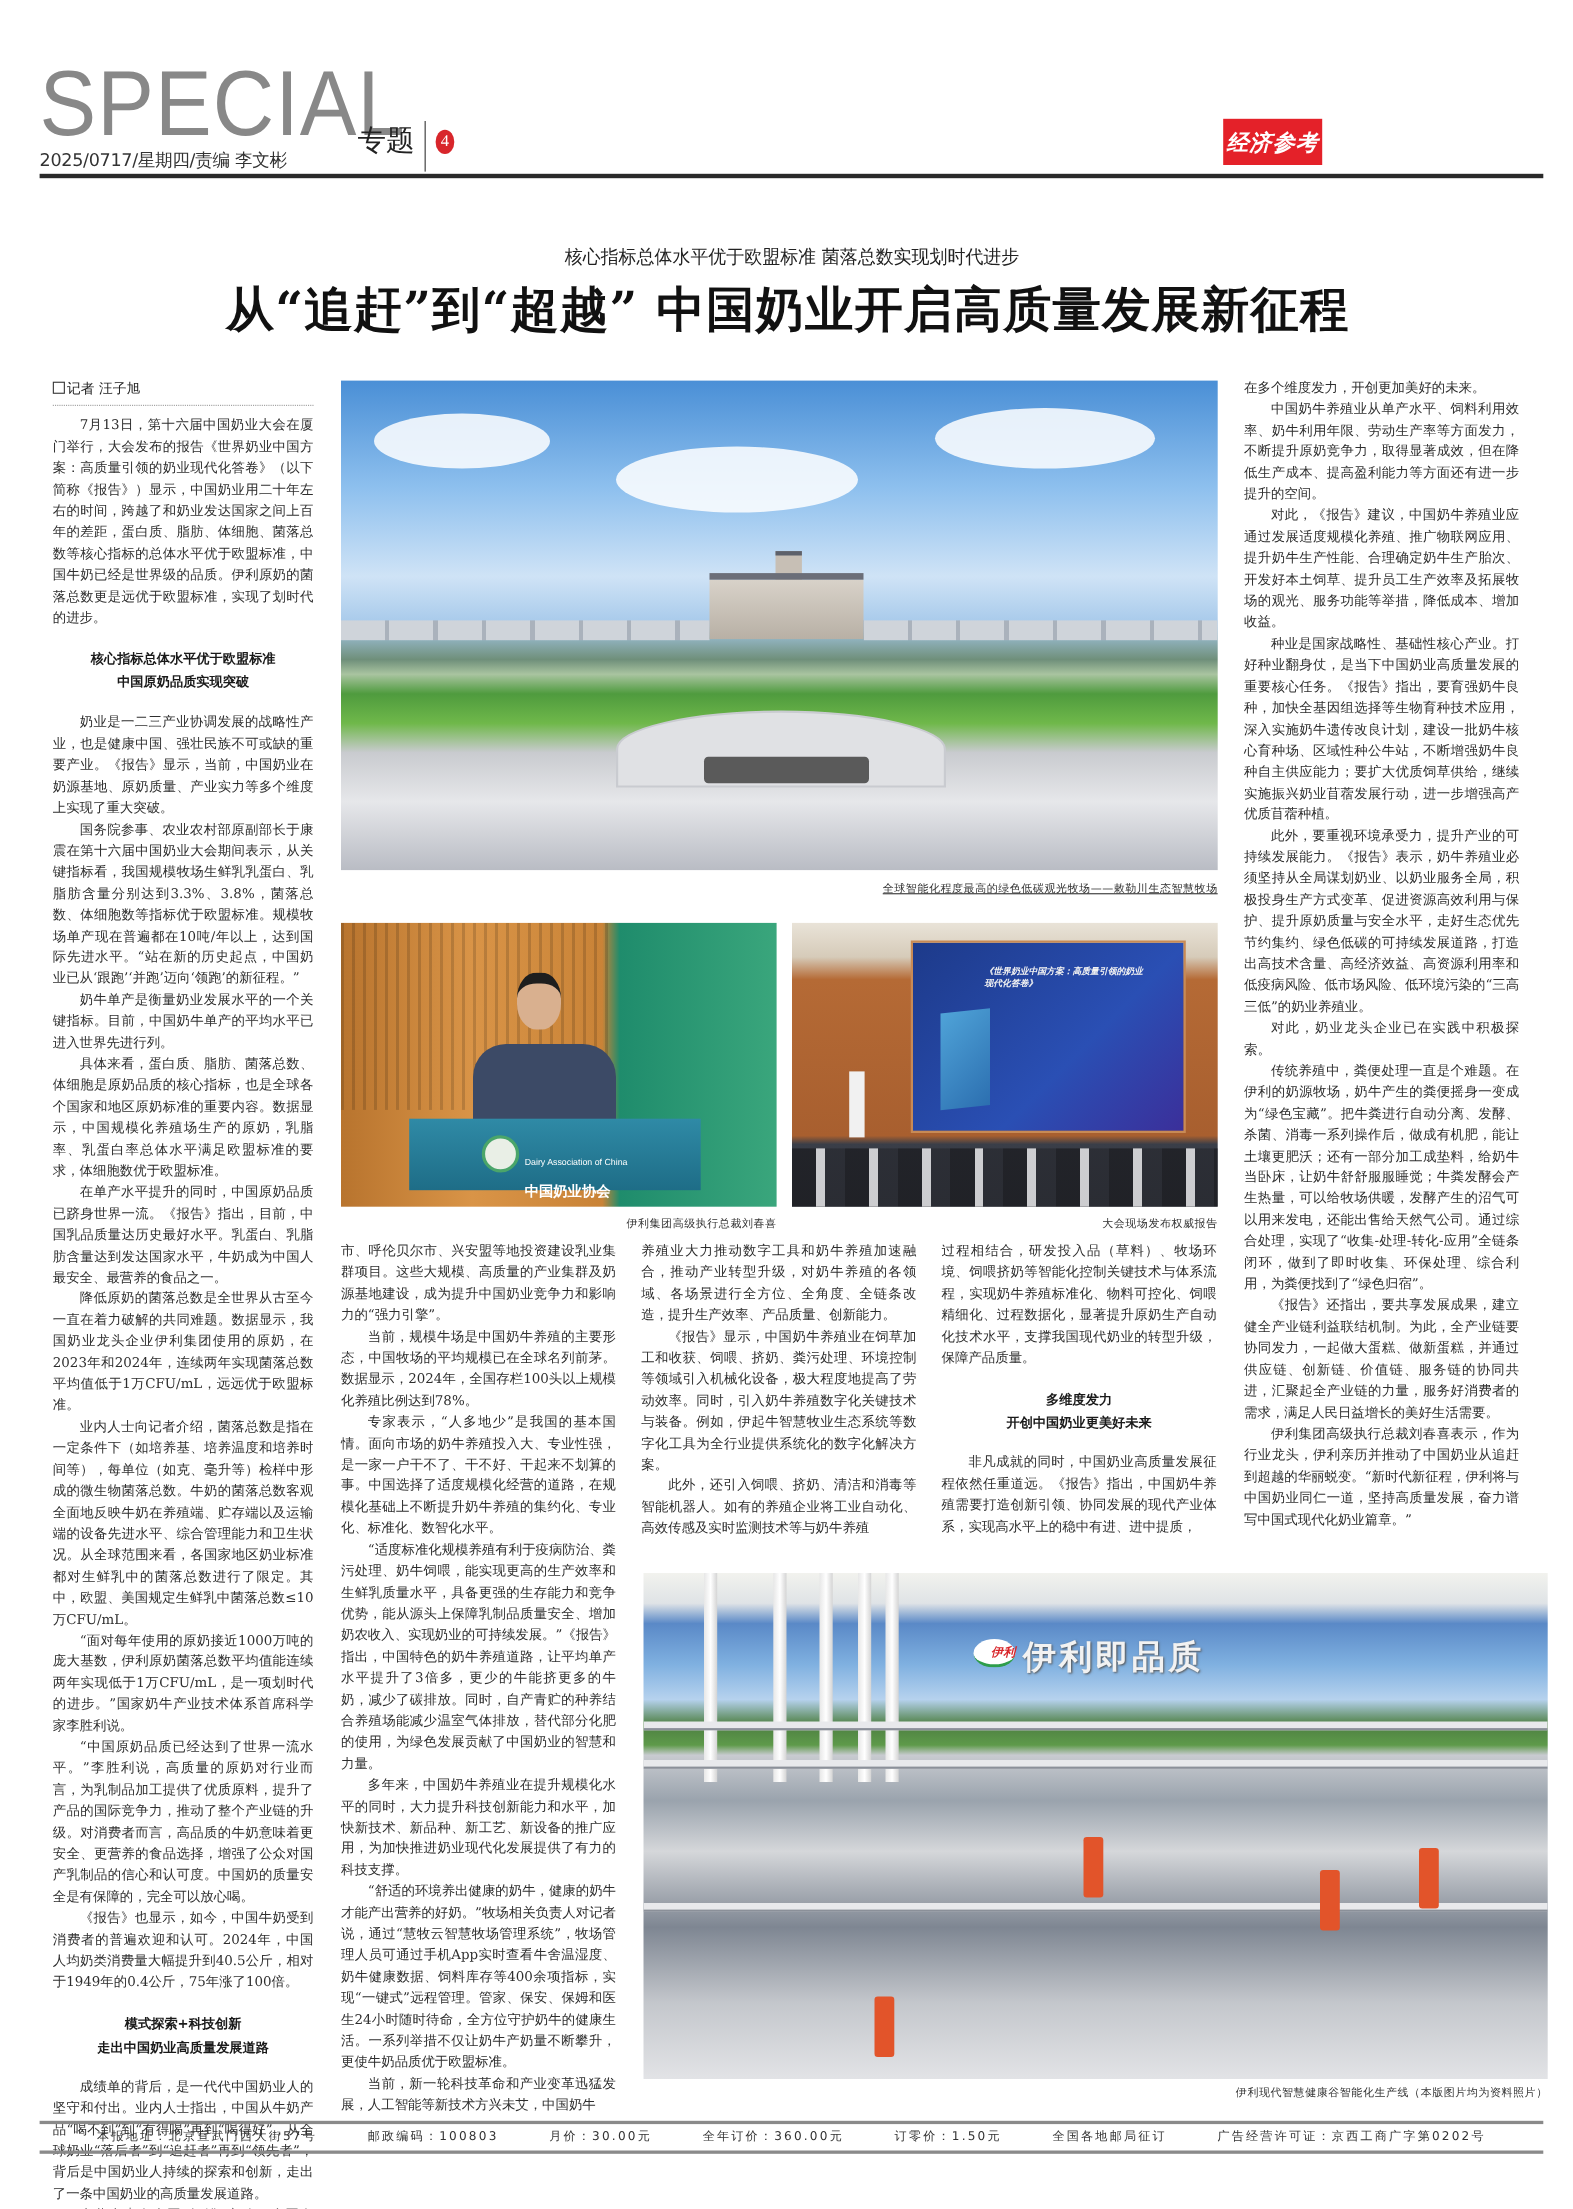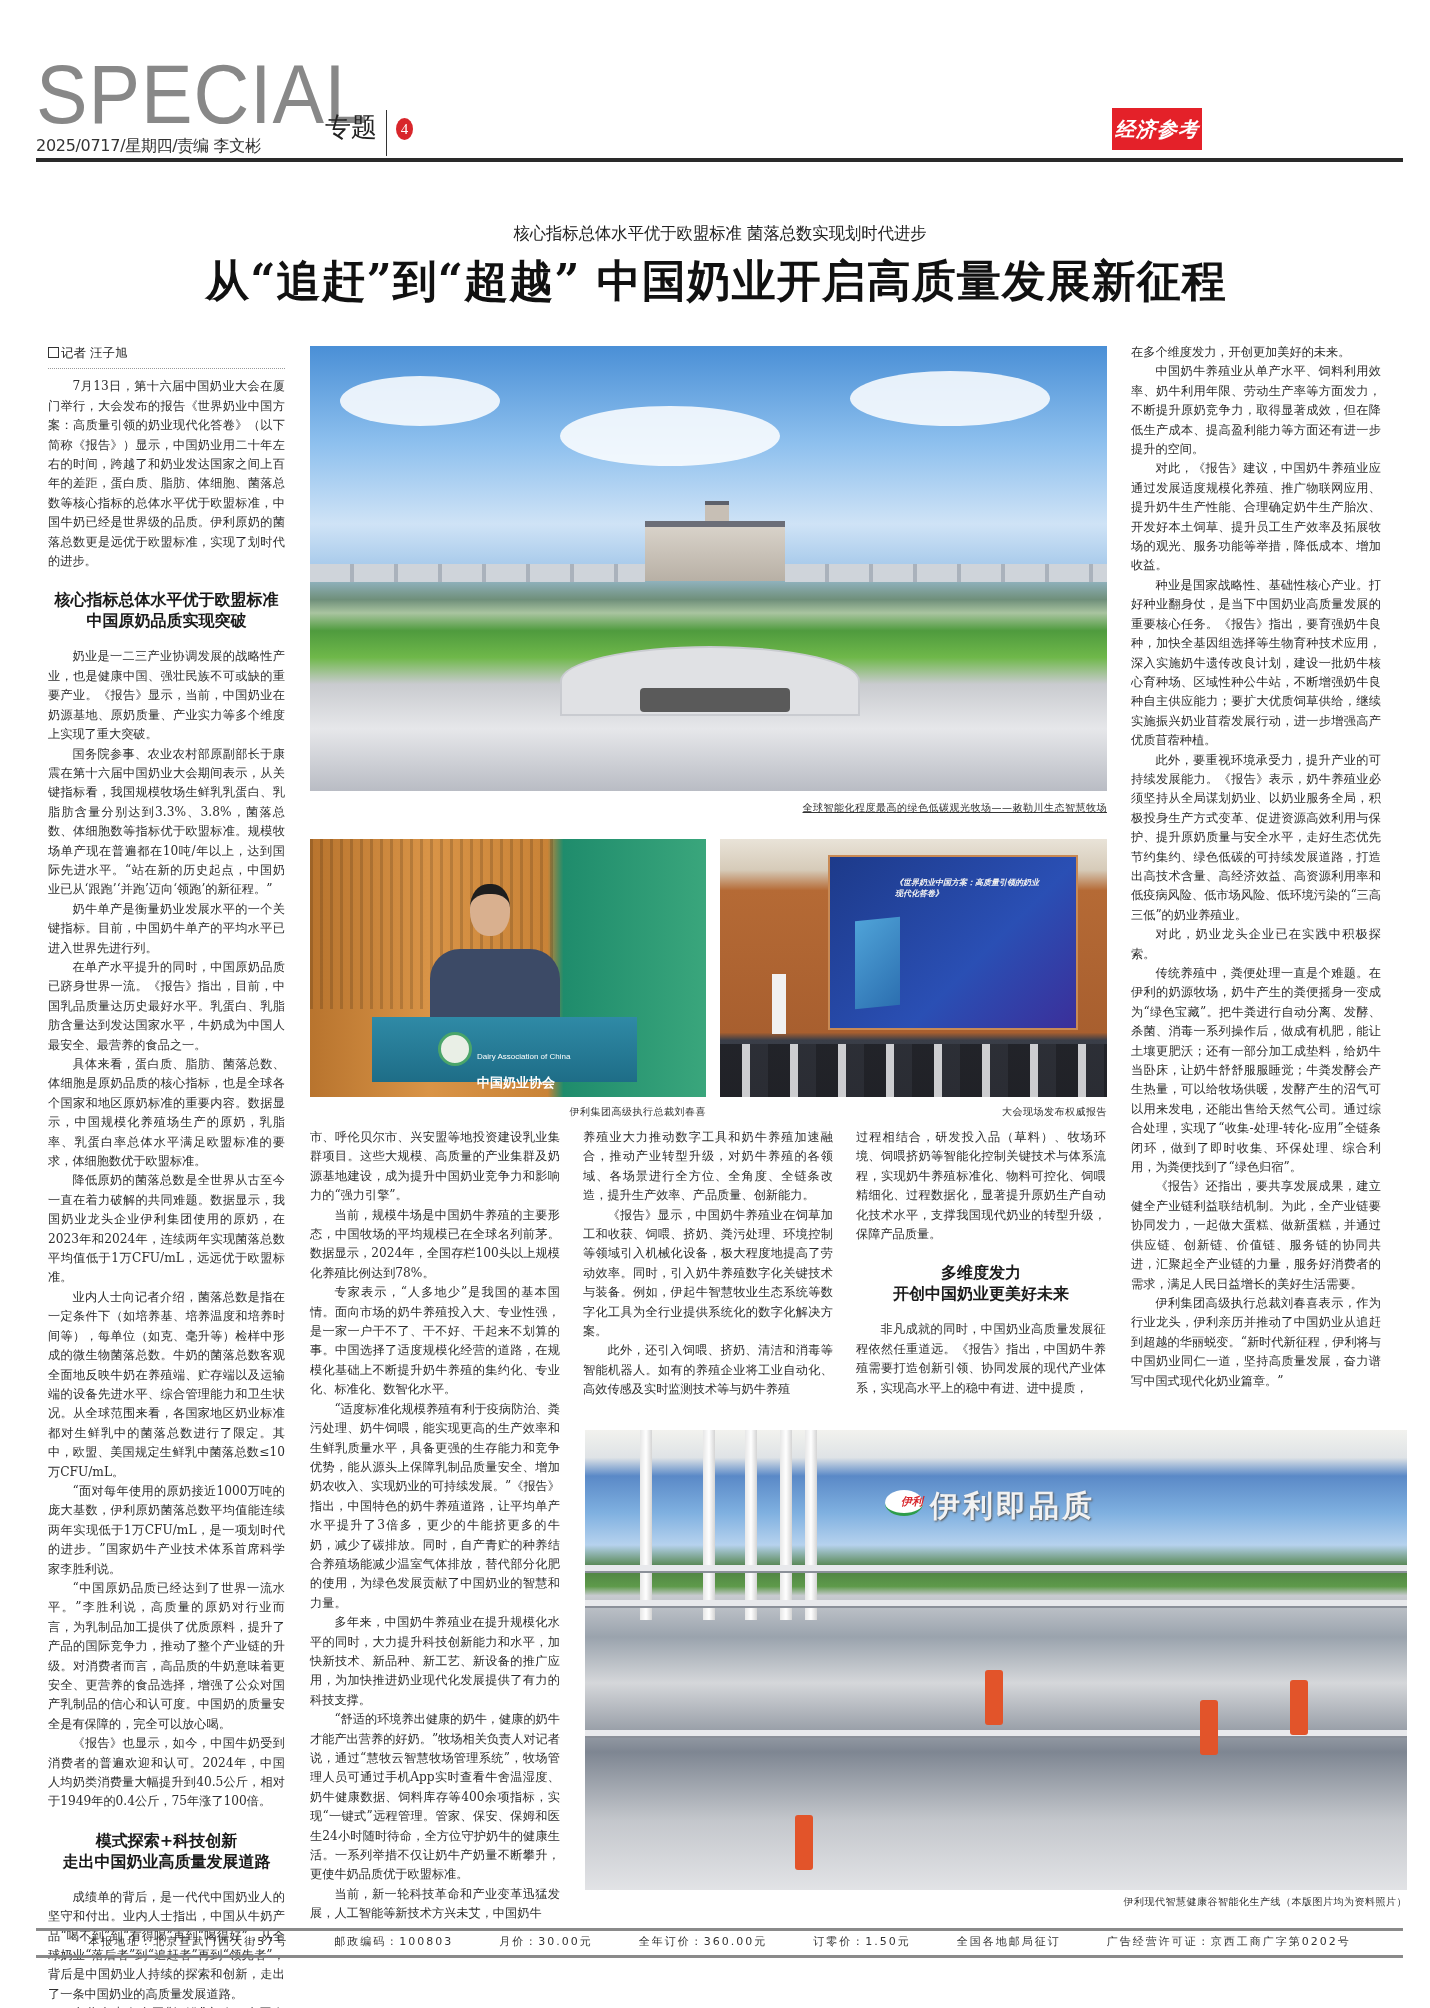--- a/index.html
+++ b/index.html
@@ -15,21 +15,21 @@
   .paper-logo { position: absolute; left: 1112px; top: 108px; width: 90px; height: 42px; background: #e42129; color: #fff; font-family: "DejaVu Serif", serif; font-size: 20px; font-style: italic; font-weight: bold; text-align: center; line-height: 42px; letter-spacing: 1px; }
   .masthead-rule { position: absolute; left: 36px; top: 158px; width: 1367px; height: 4px; background: #2a2a2a; }
 
   
   .kicker { position: absolute; left: 300px; top: 222px; width: 840px; text-align: center; font-family: "DejaVu Sans", sans-serif; font-size: 17px; color: #222; transform: scaleX(0.96); transform-origin: center; }
   .headline { position: absolute; left: 96px; top: 252px; width: 1240px; text-align: center; font-family: "DejaVu Serif", serif; font-weight: bold; font-size: 44px; color: #111; letter-spacing: 1px; }
 
   
   .col { position: absolute; font-size: 12.2px; line-height: 19.4px; text-align: justify; color: #2e2e2e; }
   .col p { text-indent: 2em; margin: 0; }
-  .col h3 { font-family: "DejaVu Sans", sans-serif; font-weight: bold; font-size: 16px; line-height: 21px; text-align: center; color: #1a1a1a; margin: 18px 0 16px 0; text-indent: 0; }
+  .col h3 { font-family: "DejaVu Sans", sans-serif; font-weight: bold; font-size: 12px; line-height: 21px; text-align: center; color: #1a1a1a; margin: 18px 0 16px 0; text-indent: 0; }
   .byline { font-family: "DejaVu Sans", sans-serif; font-size: 12.5px; color: #222; padding-bottom: 6px; border-bottom: 1px dotted #999; margin-bottom: 8px; }
   .byline .box { display: inline-block; width: 11px; height: 11px; border: 1px solid #333; margin-right: 2px; vertical-align: -1px; }
 
   #col1 { left: 48px; top: 343px; width: 237px; }
   #col2 { left: 310px; top: 1128px; width: 250px; }
   #col3 { left: 583px; top: 1128px; width: 250px; }
   #col4 { left: 856px; top: 1128px; width: 250px; }
   #col5 { left: 1131px; top: 343px; width: 250px; }
 
   
@@ -90,22 +90,22 @@
 
 <div class="col" id="col1">
   <div class="byline">
     <span class="box"></span><span>记者</span>&nbsp;<span>汪子旭</span>
   </div>
   <p>7月13日，第十六届中国奶业大会在厦门举行，大会发布的报告《世界奶业中国方案：高质量引领的奶业现代化答卷》（以下简称《报告》）显示，中国奶业用二十年左右的时间，跨越了和奶业发达国家之间上百年的差距，蛋白质、脂肪、体细胞、菌落总数等核心指标的总体水平优于欧盟标准，中国牛奶已经是世界级的品质。伊利原奶的菌落总数更是远优于欧盟标准，实现了划时代的进步。</p>
   <h3><span>核心指标总体水平优于欧盟标准</span><br><span>中国原奶品质实现突破</span></h3>
   <p>奶业是一二三产业协调发展的战略性产业，也是健康中国、强壮民族不可或缺的重要产业。《报告》显示，当前，中国奶业在奶源基地、原奶质量、产业实力等多个维度上实现了重大突破。</p>
   <p>国务院参事、农业农村部原副部长于康震在第十六届中国奶业大会期间表示，从关键指标看，我国规模牧场生鲜乳乳蛋白、乳脂肪含量分别达到3.3%、3.8%，菌落总数、体细胞数等指标优于欧盟标准。规模牧场单产现在普遍都在10吨/年以上，达到国际先进水平。“站在新的历史起点，中国奶业已从‘跟跑’‘并跑’迈向‘领跑’的新征程。”</p>
   <p>奶牛单产是衡量奶业发展水平的一个关键指标。目前，中国奶牛单产的平均水平已进入世界先进行列。</p>
+  <p>具体来看，蛋白质、脂肪、菌落总数、体细胞是原奶品质的核心指标，也是全球各个国家和地区原奶标准的重要内容。数据显示，中国规模化养殖场生产的原奶，乳脂率、乳蛋白率总体水平满足欧盟标准的要求，体细胞数优于欧盟标准。</p>
   <p>在单产水平提升的同时，中国原奶品质已跻身世界一流。《报告》指出，目前，中国乳品质量达历史最好水平。乳蛋白、乳脂肪含量达到发达国家水平，牛奶成为中国人最安全、最营养的食品之一。</p>
-  <p>具体来看，蛋白质、脂肪、菌落总数、体细胞是原奶品质的核心指标，也是全球各个国家和地区原奶标准的重要内容。数据显示，中国规模化养殖场生产的原奶，乳脂率、乳蛋白率总体水平满足欧盟标准的要求，体细胞数优于欧盟标准。</p>
   <p>降低原奶的菌落总数是全世界从古至今一直在着力破解的共同难题。数据显示，我国奶业龙头企业伊利集团使用的原奶，在2023年和2024年，连续两年实现菌落总数平均值低于1万CFU/mL，远远优于欧盟标准。</p>
   <p>业内人士向记者介绍，菌落总数是指在一定条件下（如培养基、培养温度和培养时间等），每单位（如克、毫升等）检样中形成的微生物菌落总数。牛奶的菌落总数客观全面地反映牛奶在养殖端、贮存端以及运输端的设备先进水平、综合管理能力和卫生状况。从全球范围来看，各国家地区奶业标准都对生鲜乳中的菌落总数进行了限定。其中，欧盟、美国规定生鲜乳中菌落总数≤10万CFU/mL。</p>
   <p>“面对每年使用的原奶接近1000万吨的庞大基数，伊利原奶菌落总数平均值能连续两年实现低于1万CFU/mL，是一项划时代的进步。”国家奶牛产业技术体系首席科学家李胜利说。</p>
   <p>“中国原奶品质已经达到了世界一流水平。”李胜利说，高质量的原奶对行业而言，为乳制品加工提供了优质原料，提升了产品的国际竞争力，推动了整个产业链的升级。对消费者而言，高品质的牛奶意味着更安全、更营养的食品选择，增强了公众对国产乳制品的信心和认可度。中国奶的质量安全是有保障的，完全可以放心喝。</p>
   <p>《报告》也显示，如今，中国牛奶受到消费者的普遍欢迎和认可。2024年，中国人均奶类消费量大幅提升到40.5公斤，相对于1949年的0.4公斤，75年涨了100倍。</p>
   <h3><span>模式探索+科技创新</span><br><span>走出中国奶业高质量发展道路</span></h3>
   <p>成绩单的背后，是一代代中国奶业人的坚守和付出。业内人士指出，中国从牛奶产品“喝不到”到“有得喝”再到“喝得好”，从全球奶业“落后者”到“追赶者”再到“领先者”，背后是中国奶业人持续的探索和创新，走出了一条中国奶业的高质量发展道路。</p>
   <p>内蒙古素有全国“奶罐”之称，全国有1/5的牛奶源自内蒙古，奶牛存栏量、牛奶产量均居全国首位，全国人民每喝6杯牛奶就有1杯来自内蒙古。</p>
 
 </div>

